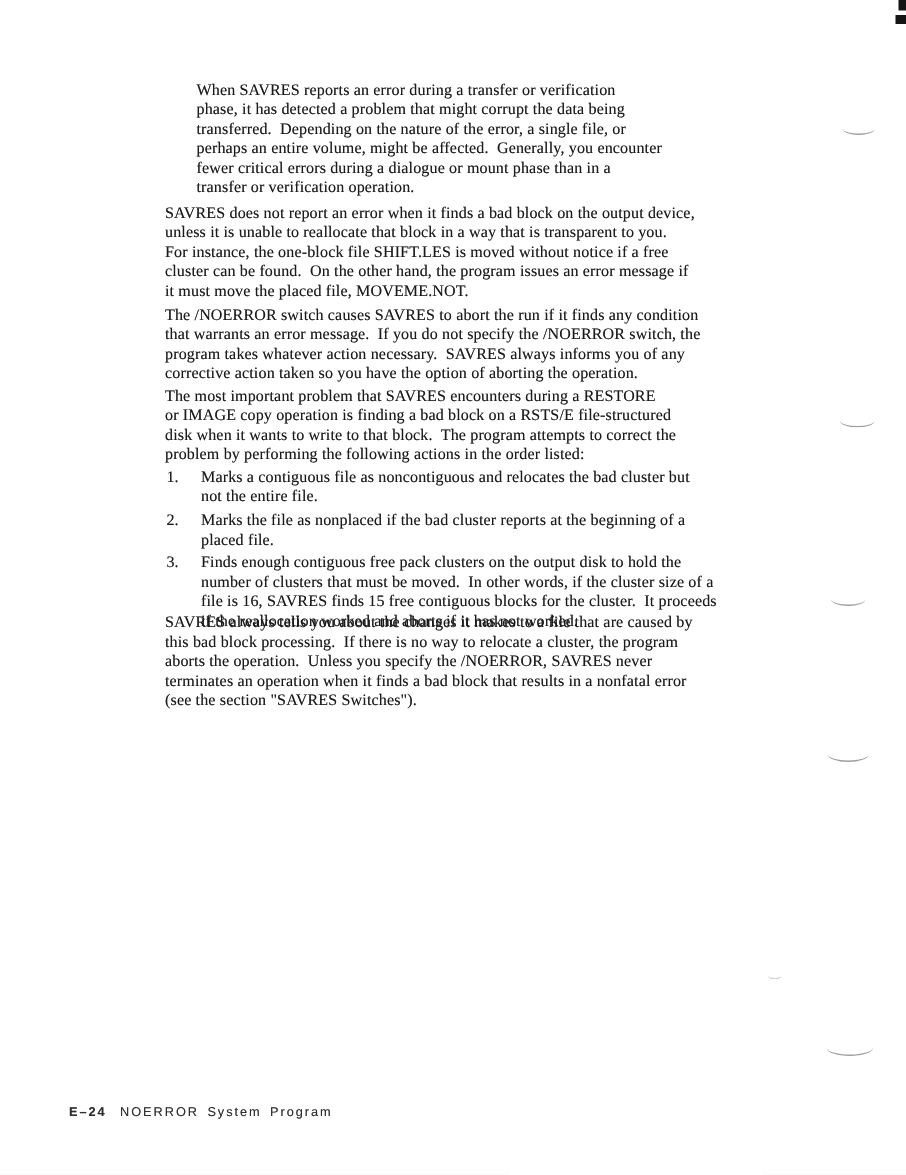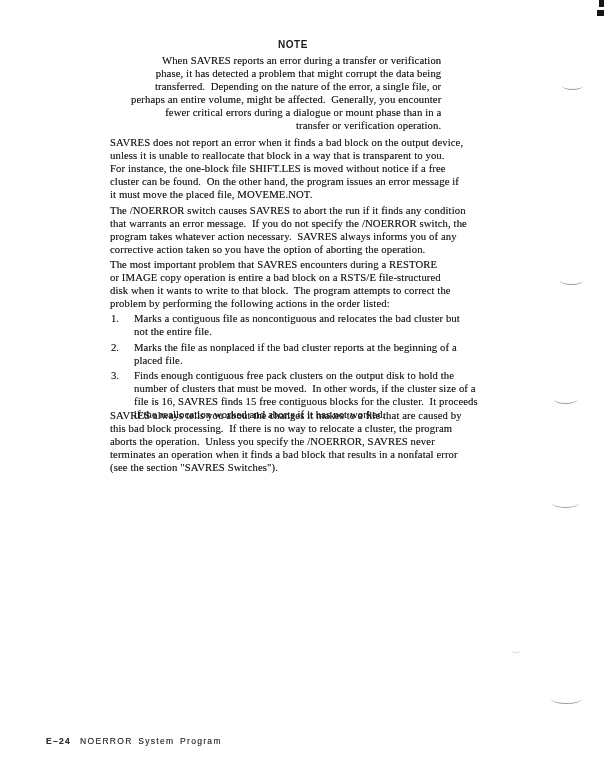--- a/index.html
+++ b/index.html
@@ -26,21 +26,21 @@
   .note-heading {
     position: absolute;
     left: 131px;
     top: 39px;
     width: 324px;
     text-align: center;
     font: 700 10px/12px "Liberation Sans", sans-serif;
     letter-spacing: 0.5px;
     color: var(--ink, #1b1b1b);
   }
-  .note-text   { left: 131px; top: 54px; text-align: right; }
+  .note-text   { left: 131px; top: 54px; }
   .para-0      { left: 110px; top: 136px; }
   .para-1      { left: 110px; top: 204px; }
   .para-2      { left: 110px; top: 258px; }
   .para-close  { left: 110px; top: 409px; }
   .list-item {
     position: absolute;
     left: 111px;
     display: flex;
   }
   .list-item .num {
@@ -84,42 +84,41 @@
     border-bottom: 1px solid #c2c2c2;
     border-radius: 50%;
     opacity: 0.7;
   }
 </style>
 </head>
 <body>
 
 <div class="page">
 
-  <div class="note-heading">NOTE</div>
 
   <div class="body-text note-text">When SAVRES reports an error during a transfer or verification
 phase, it has detected a problem that might corrupt the data being
 transferred.  Depending on the nature of the error, a single file, or
 perhaps an entire volume, might be affected.  Generally, you encounter
 fewer critical errors during a dialogue or mount phase than in a
 transfer or verification operation.</div>
 
   <div class="body-text para-1">The /NOERROR switch causes SAVRES to abort the run if it finds any condition
 that warrants an error message.  If you do not specify the /NOERROR switch, the
 program takes whatever action necessary.  SAVRES always informs you of any
 corrective action taken so you have the option of aborting the operation.</div>
 
   <div class="body-text para-0">SAVRES does not report an error when it finds a bad block on the output device,
 unless it is unable to reallocate that block in a way that is transparent to you.
 For instance, the one-block file SHIFT.LES is moved without notice if a free
 cluster can be found.  On the other hand, the program issues an error message if
 it must move the placed file, MOVEME.NOT.</div>
 
   <div class="body-text para-2">The most important problem that SAVRES encounters during a RESTORE
-or IMAGE copy operation is entire a bad block on a RSTS/E file-structured
+or IMAGE copy operation is finding a bad block on a RSTS/E file-structured
 disk when it wants to write to that block.  The program attempts to correct the
 problem by performing the following actions in the order listed:</div>
 
   <div class="list-item item-1">
     <span class="num">1.</span>
     <div class="body-text item-text">Marks a contiguous file as noncontiguous and relocates the bad cluster but
 not the entire file.</div>
   </div>
 
   <div class="list-item item-2">

